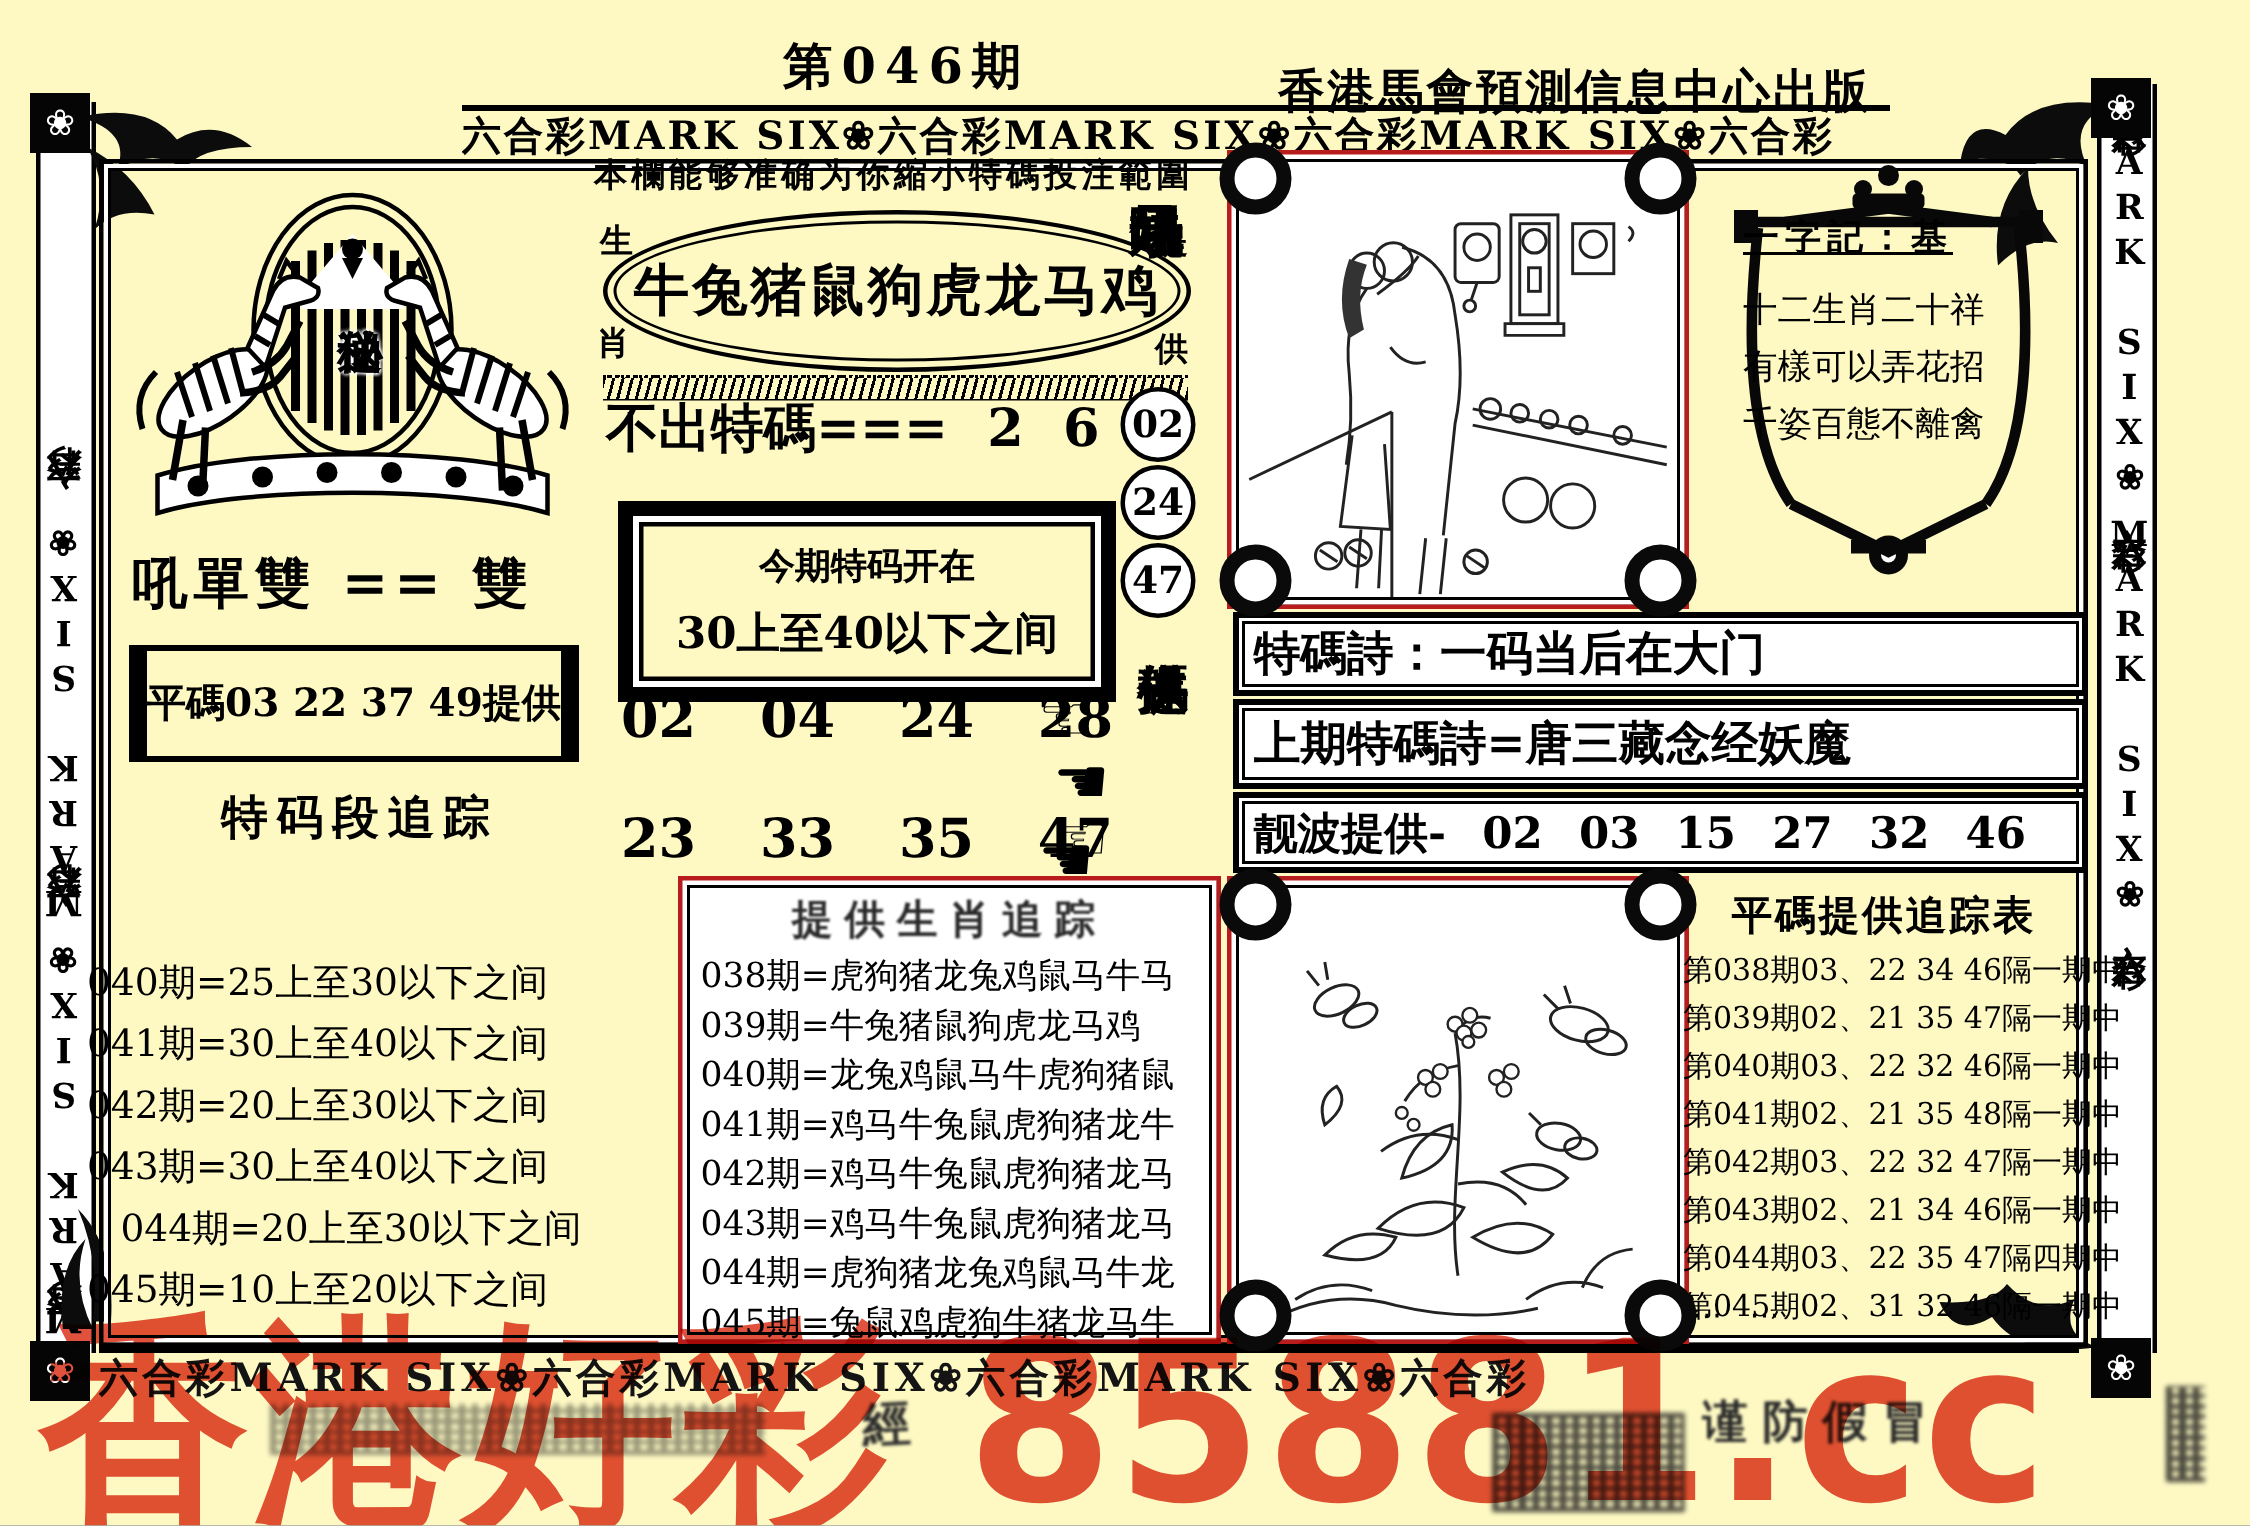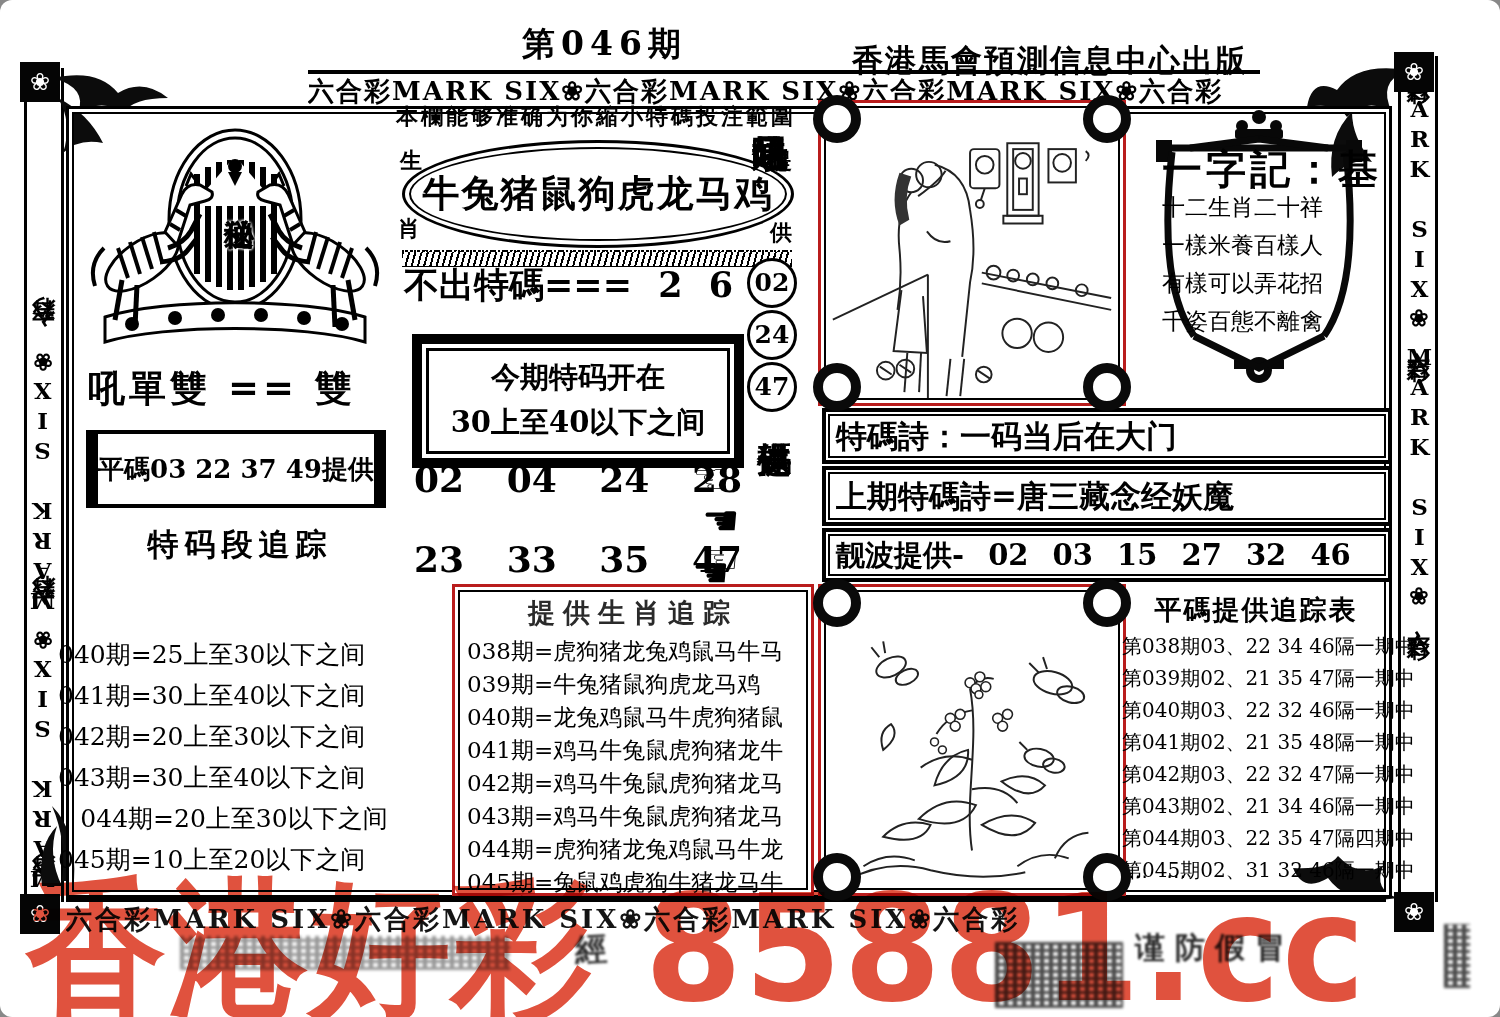--- a/index.html
+++ b/index.html
@@ -1,17 +1,17 @@
 <!DOCTYPE html>
 <html><head>
 <meta charset="utf-8">
 <style>
   html,body{margin:0;padding:0;background:#888;}
-  #page{position:relative;width:1500px;height:1017px;background:#ffffff;overflow:hidden;
-        color:#000;font-family:"DejaVu Serif","Liberation Serif",serif;border-radius:12px;}
+  #page{position:relative;width:1500px;height:1017px;background:#fef9c3;overflow:hidden;
+        color:#000;font-family:"DejaVu Serif","Liberation Serif",serif;}
   .abs{position:absolute;}
   .b{font-weight:bold;}
   .c{text-align:center;}
   .sans{font-family:"DejaVu Sans","Liberation Sans",sans-serif;}
   .vert{writing-mode:vertical-rl;text-orientation:upright;}
   .flip{transform:rotate(180deg);}
   .strip{border-left:3px solid #000;border-right:3px solid #000;background:#fff;
          font-weight:bold;font-size:23px;letter-spacing:3px;overflow:hidden;}
   .emblem{width:40px;height:40px;background:#050505;color:#fff;font-size:24px;line-height:40px;
           text-align:center;z-index:3;}
@@ -148,21 +148,21 @@
   <span class="abs b" style="left:400px;top:146px;font-size:22px;">生</span>
   <span class="abs b" style="left:398px;top:214px;font-size:22px;">肖</span>
   <span class="abs b" style="left:770px;top:146px;font-size:22px;">提</span>
   <span class="abs b" style="left:770px;top:218px;font-size:22px;">供</span>
   <div class="abs zig" style="left:402px;top:250px;width:390px;height:14px;"></div>
 
   <div class="abs b" style="left:404px;top:262px;width:360px;font-size:35px;word-spacing:14px;white-space:nowrap;">不出特碼=== 2 6</div>
 
   <div class="abs c" style="left:412px;top:334px;width:312px;height:104px;border:10px solid #000;
               box-shadow:inset 0 0 0 4px #fff,inset 0 0 0 7px #000;padding-top:10px;">
-    <div class="b" style="font-size:29px;line-height:46px;">今期特码开在</div>
+    <div class="b" style="font-size:24px;line-height:46px;">今期特码开在</div>
     <div class="b" style="font-size:29px;line-height:44px;">30上至40以下之间</div>
   </div>
 
   <div class="abs b" style="left:414px;top:458px;width:290px;font-size:36px;word-spacing:30px;white-space:nowrap;">02 04 24 28</div>
   <span class="abs hand" style="left:692px;top:458px;">☜</span>
   <span class="abs hand" style="left:702px;top:500px;">☚</span>
   <span class="abs hand" style="left:702px;top:538px;">☜</span>
   <div class="abs b" style="left:414px;top:538px;width:290px;font-size:36px;word-spacing:30px;white-space:nowrap;">23 33 35 47</div>
   <span class="abs hand" style="left:692px;top:552px;">☚</span>
 
@@ -252,24 +252,23 @@
     </g>
     <circle cx="129" cy="266" r="5" fill="#fff"></circle>
     <g stroke="#080808" fill="none" stroke-width="7">
       <path d="M40,44 L218,44"></path>
       <path d="M129,35 L60,44 M129,35 L198,44"></path>
       <path d="M42,48 C34,120 36,192 64,232"></path>
       <path d="M216,48 C224,120 222,192 194,232"></path>
       <path d="M64,232 L129,264 L194,232"></path>
     </g>
   </svg>
-  <div class="abs b" style="left:1162px;top:142px;width:210px;font-size:40px;letter-spacing:4px;white-space:nowrap;">一字記：基</div>
+  <div class="abs b" style="left:1162px;top:142px;width:210px;font-size:24px;letter-spacing:4px;white-space:nowrap;text-decoration:underline;">一字記：基</div>
   <div class="abs" style="left:1162px;top:188px;width:210px;font-size:23px;">
     <div style="line-height:38px;">十二生肖二十祥</div>
-    <div style="line-height:38px;">一樣米養百樣人</div>
     <div style="line-height:38px;">有樣可以弄花招</div>
     <div style="line-height:38px;">千姿百態不離禽</div>
   </div>
 
   <div class="abs poemrow b" style="left:822px;top:408px;width:552px;height:48px;line-height:48px;font-size:31px;
               padding-left:10px;word-spacing:12px;">特碼詩：一码当后在大门</div>
   <div class="abs poemrow b" style="left:822px;top:466px;width:552px;height:52px;line-height:52px;font-size:31px;
               padding-left:10px;word-spacing:10px;">上期特碼詩=唐三藏念经妖魔</div>
   <div class="abs poemrow b" style="left:822px;top:528px;width:552px;height:46px;line-height:46px;font-size:29px;
               padding-left:10px;word-spacing:14px;">靓波提供- 02 03 15 27 32 46</div>

